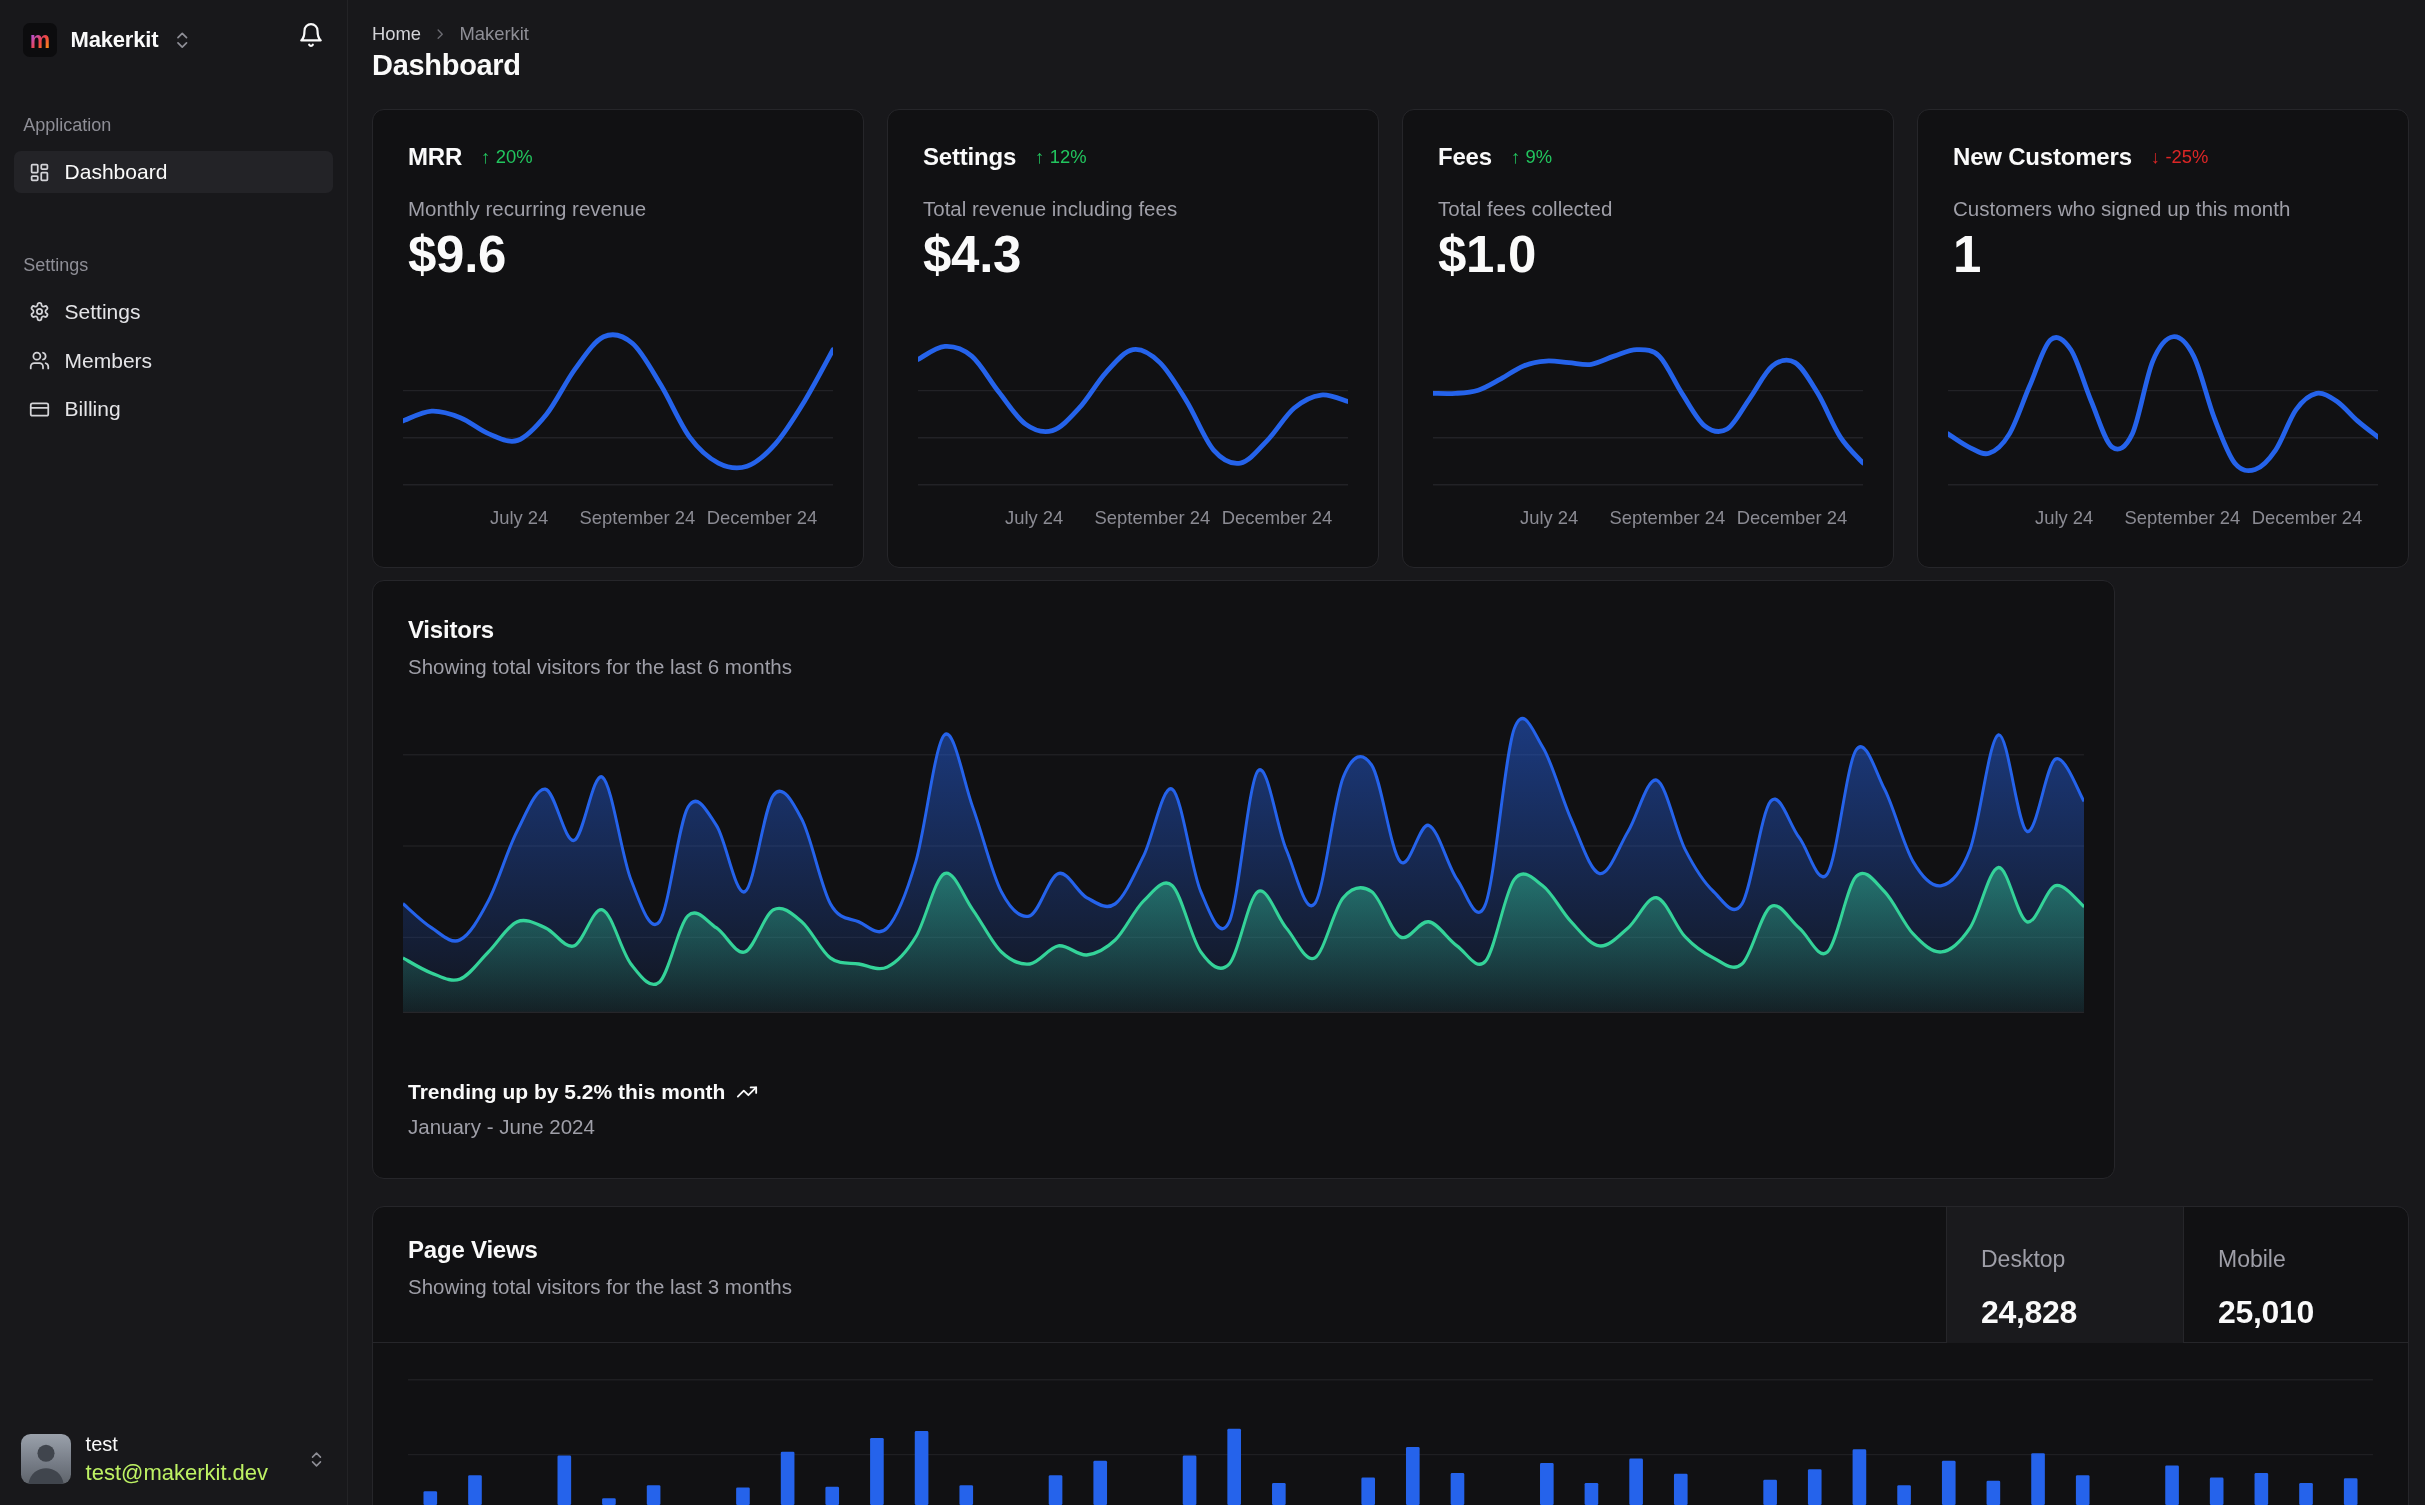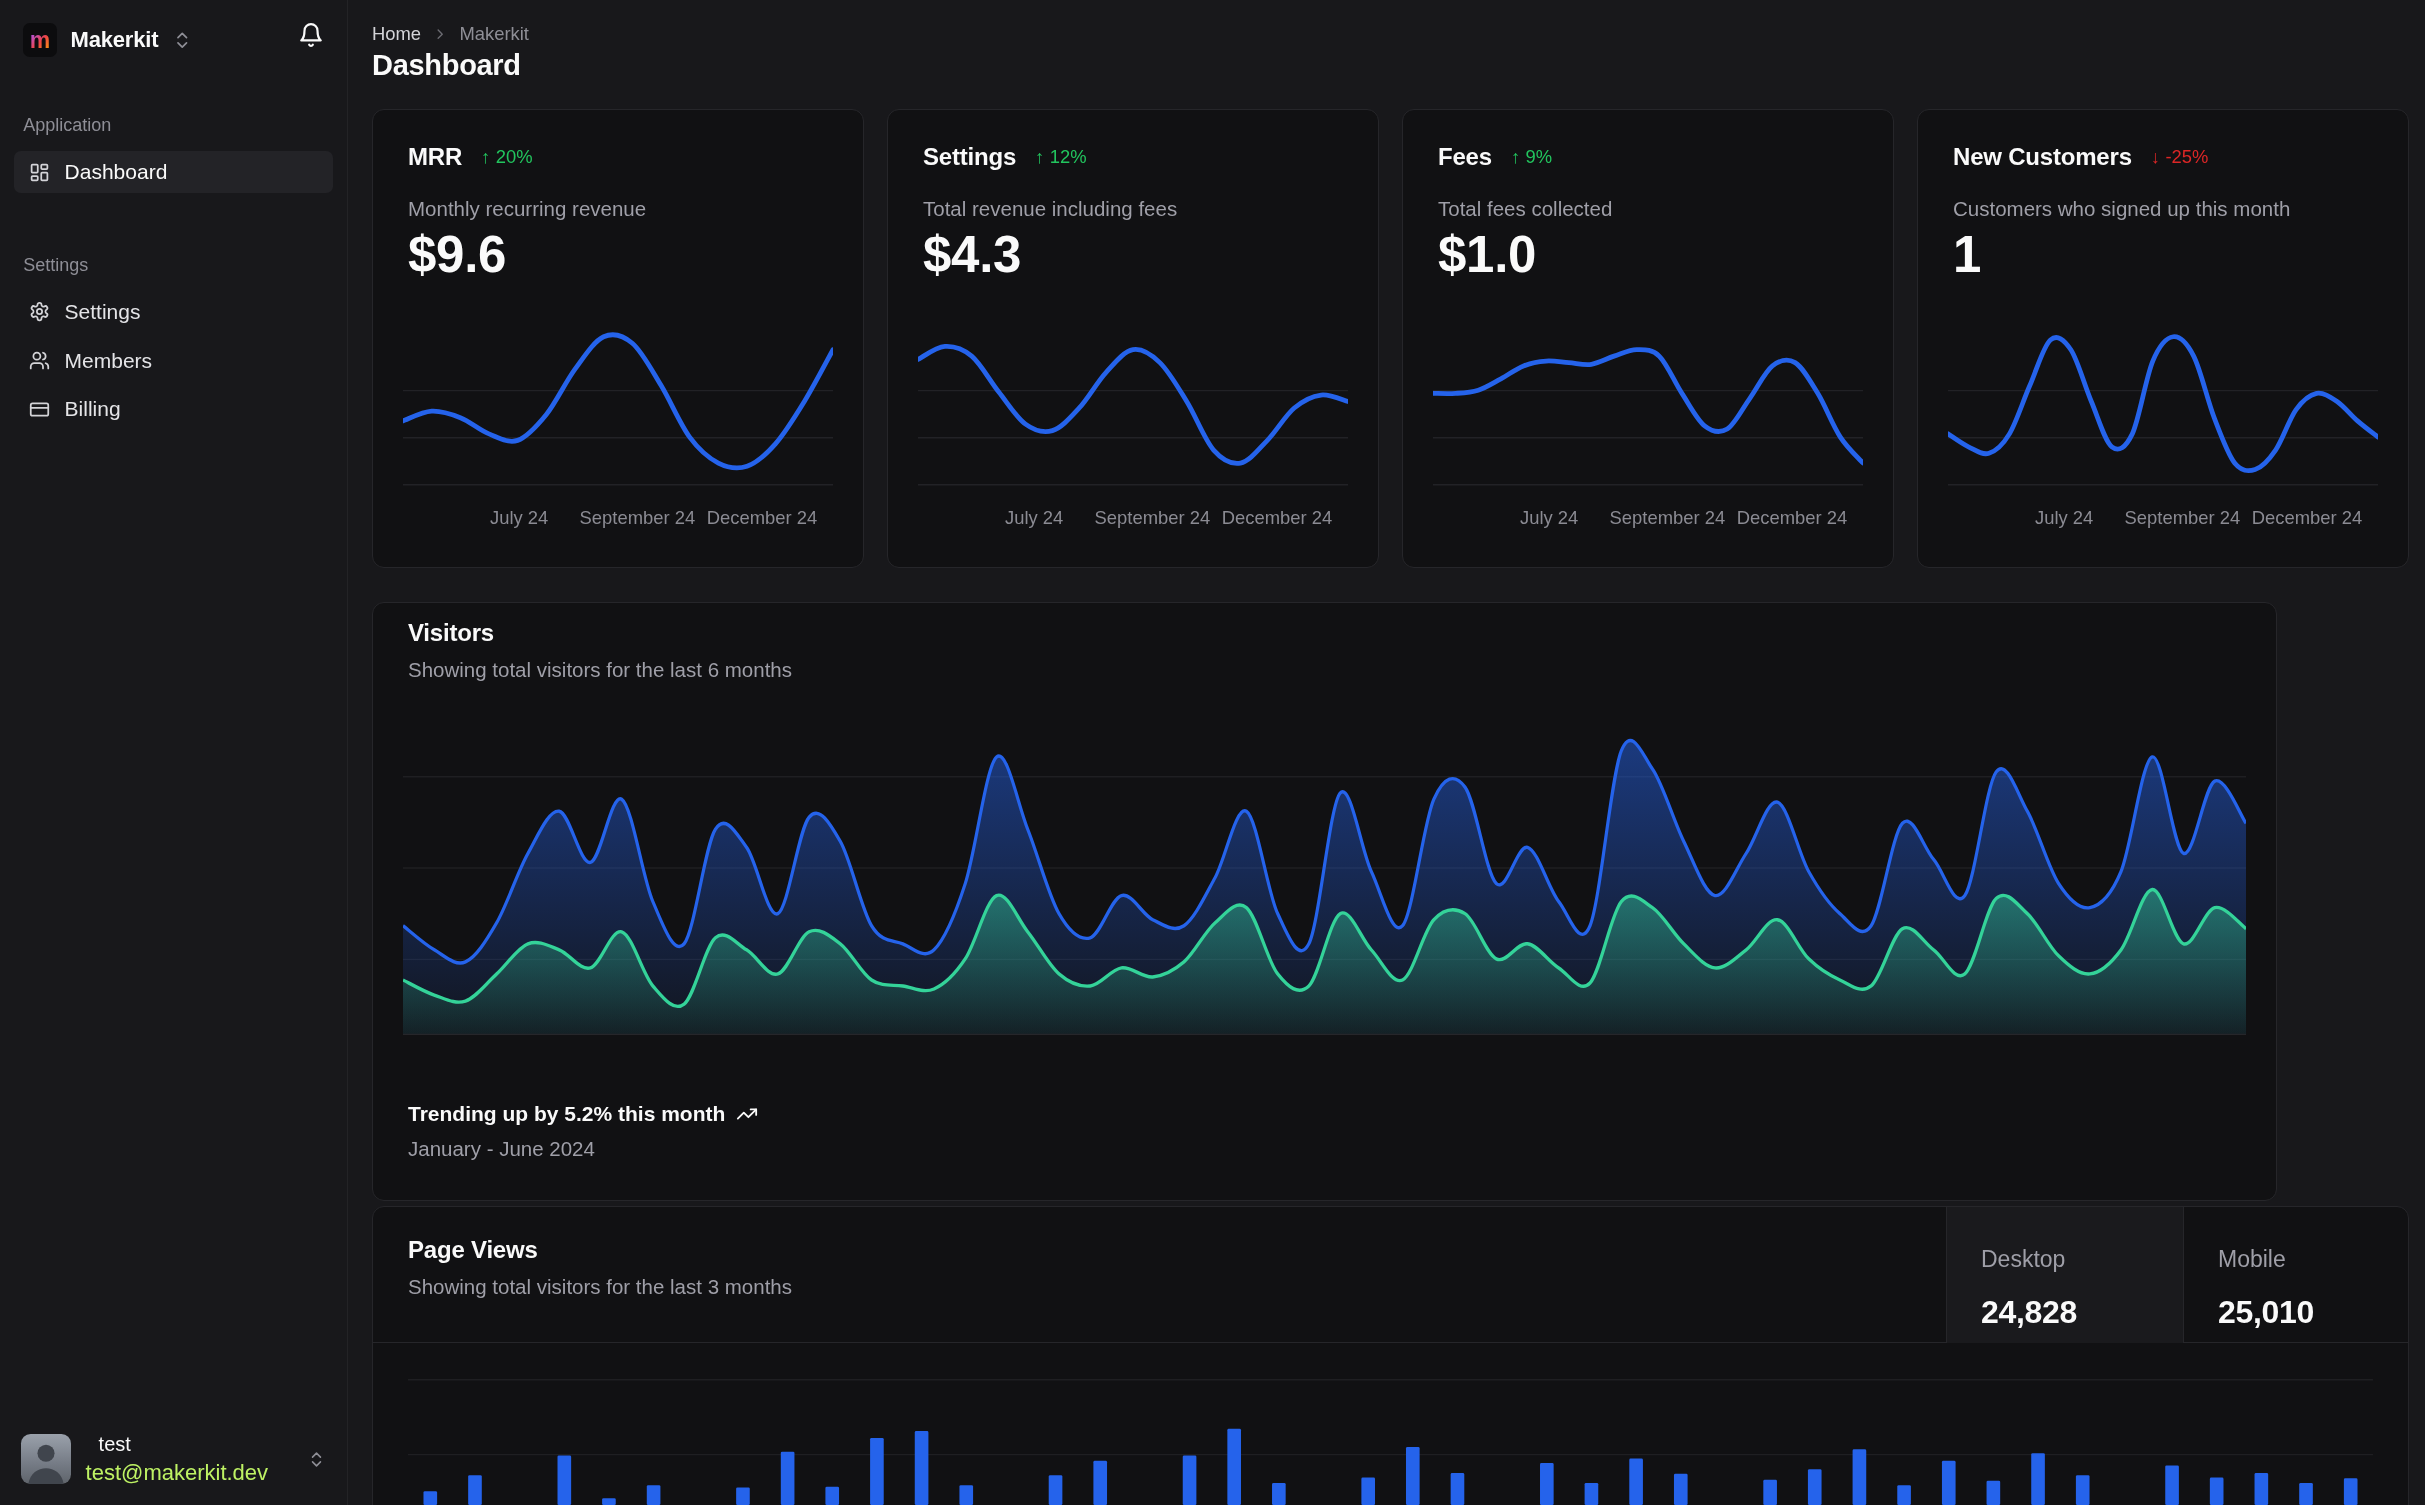--- a/index.html
+++ b/index.html
@@ -40,21 +40,21 @@
     color:#e4e4e7; font-size:21px; }
   .nav-item.active { background:#232327; color:#fafafa; }
   .nav-item .icon { stroke:#d4d4d8; }
 
   .user-row { position:absolute; left:11px; right:11px; bottom:9.6px; height:72px;
     display:flex; align-items:center; gap:15px; padding:0 9.6px; border-radius:8.2px; cursor:pointer; }
   .avatar { width:50px; height:50px; border-radius:9.6px; overflow:hidden; flex:0 0 auto;
     background:linear-gradient(180deg,#9aa1ab 0%,#757b85 60%,#5f646b 100%); position:relative; }
   .avatar svg { position:absolute; inset:0; }
   .user-meta { flex:1; min-width:0; }
-  .user-name { font-size:20px; color:#fafafa; margin-bottom:4.1px;margin-left:13px; }
+  .user-name { font-size:20px; color:#fafafa; margin-bottom:4.1px; }
   .user-email { font-size:22px; color:#bef264; }
 
   
   .main { position:absolute; left:372px; top:0; width:2037px; height:1505px; }
   .breadcrumb { position:absolute; left:0; top:23px; display:flex; align-items:center; gap:11px;
     font-size:18.4px; }
   .crumb-home { color:#d4d4d8; cursor:pointer; }
   .crumb-current { color:#8e8e96; }
   .page-title { position:absolute; left:0; top:49px; font-size:29px; font-weight:700; letter-spacing:-0.3px; }
 
@@ -70,21 +70,21 @@
   .kpi-delta.down { color:var(--red); }
   .kpi-sub { margin-top:26px; font-size:20.5px; color:#9f9fa8; }
   .kpi-value { margin-top:4px; font-size:51px; font-weight:700; letter-spacing:-0.3px; }
   .kpi-chart { position:absolute; left:30px; right:30px; top:201px; height:181px; }
   .kpi-chart svg { width:100%; height:100%; }
   .kpi-xaxis { position:absolute; left:30px; right:30px; top:397px; height:27px; }
   .kpi-xaxis span { position:absolute; transform:translateX(-50%); white-space:nowrap;
     font-size:18.4px; color:#8b8b93; }
 
   
-  .visitors-card { position:absolute; left:0; top:602px; width:1905px; height:599px; padding:16px 35px; }
+  .visitors-card { position:absolute; left:0; top:580px; width:1743px; height:599px; padding:35px 35px; }
   .sec-title { font-size:24px; font-weight:700; letter-spacing:-0.2px; }
   .sec-sub { margin-top:11px; font-size:20.5px; color:#9f9fa8; }
   .visitors-chart { position:absolute; left:30px; right:30px; top:117px; height:315px; }
   .visitors-chart svg { width:100%; height:100%; }
   .vis-footer { position:absolute; left:35px; top:499px; }
   .vis-footer-bold { font-size:21px; font-weight:700; display:flex; align-items:center; gap:11px; }
   .vis-footer-sub { margin-top:11px; font-size:20.5px; color:#9f9fa8; }
 
   
   .pv-card { position:absolute; left:0; top:1206px; width:2037px; height:423px; padding:0; }

